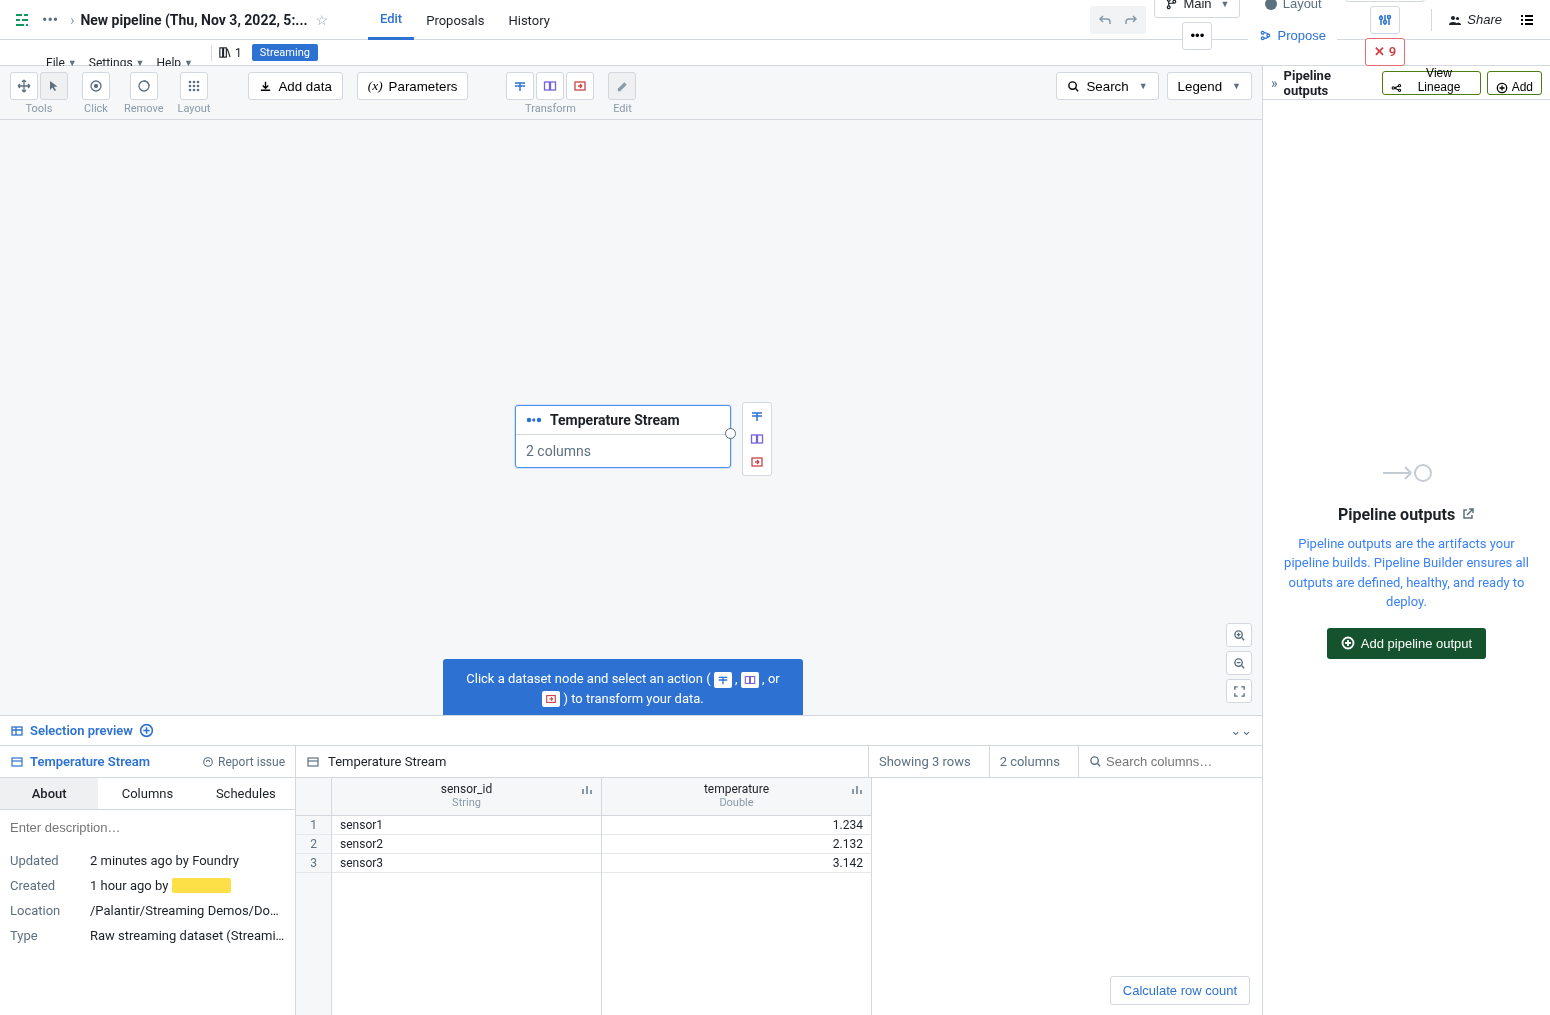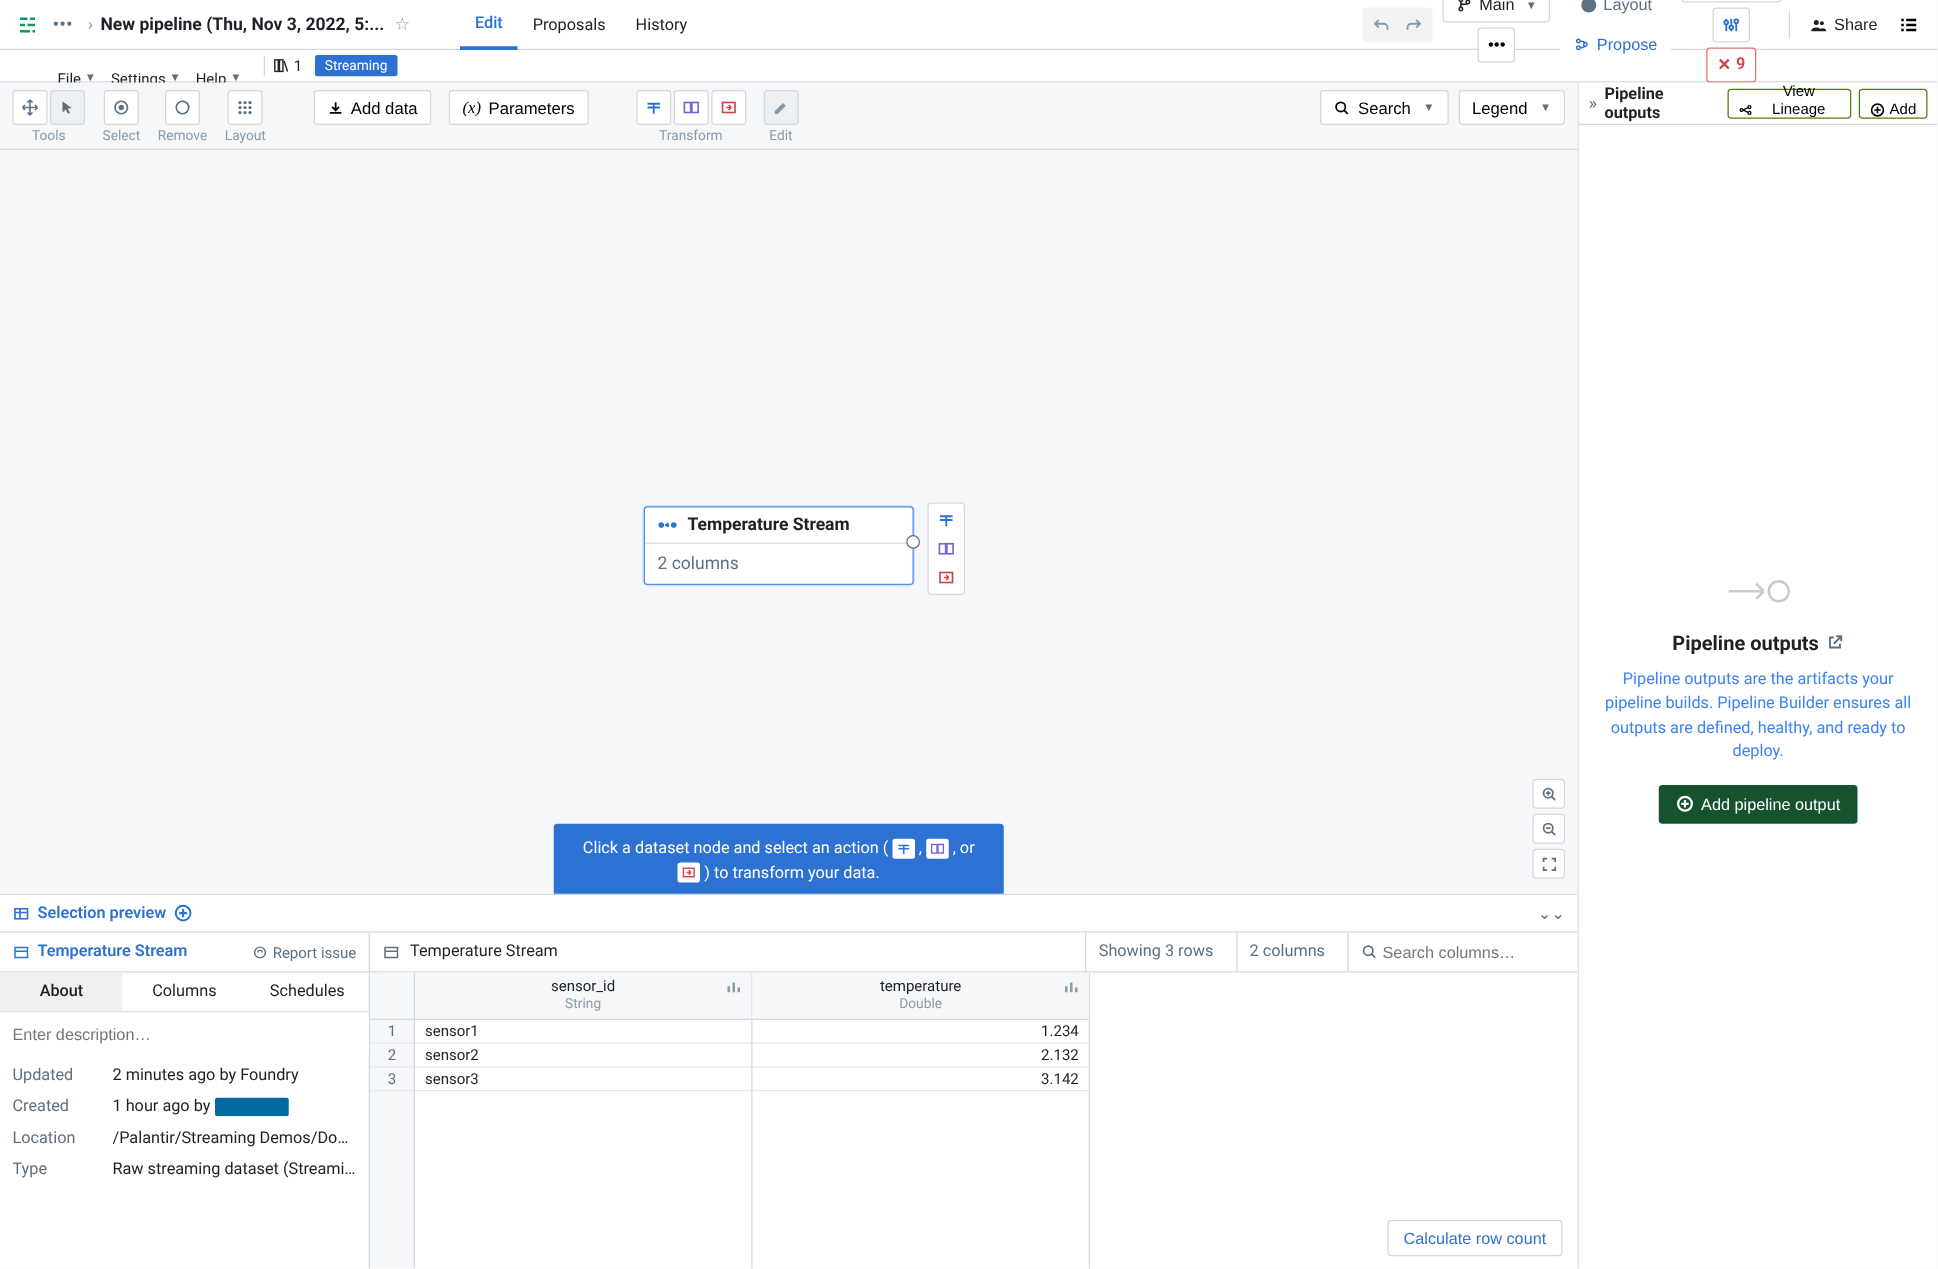--- a/index.html
+++ b/index.html
@@ -8,21 +8,21 @@
 
 .topbar { height: 40px; background: #fff; border-bottom: 1px solid #d3d8de; display: flex; align-items: center; padding: 0 8px; }
 .logo-box { width: 28px; height: 28px; display: flex; align-items: center; justify-content: center; color: #0f9960; border-radius: 3px; }
 .breadcrumb-dots { margin: 0 6px; color: #5c7080; cursor: pointer; font-size: 16px; }
 .breadcrumb-sep { color: #8a9ba8; margin: 0 6px; font-size: 14px; }
 .title-text { font-weight: 700; font-size: 14px; }
 .star-icon { margin-left: 8px; color: #8a9ba8; cursor: pointer; font-size: 14px; }
 .topbar-spacer { flex: 1; }
 .tb-group { display: flex; align-items: center; gap: 4px; margin-left: 8px; flex-direction: column; }
 .tb-btn { height: 28px; padding: 0 10px; border: 1px solid #d3d8de; border-radius: 3px; background: #fff; display: flex; align-items: center; gap: 5px; cursor: pointer; font-size: 13px; color: #1c2127; }
-.tb-btn.ghost { border: none; background: transparent; }
+.tb-btn.ghost { border: none; background: transparent; font-style: italic; }
 .tb-btn.saved { color: #5c7080; border-color: transparent; }
 .tb-btn.propose { color: #2d72d2; border-color: transparent; }
 .tb-btn.deploy { color: #8a9ba8; }
 .tb-icon-btn { width: 30px; height: 28px; border: 1px solid #d3d8de; border-radius: 3px; background: #fff; display: flex; align-items: center; justify-content: center; cursor: pointer; }
 .undo-redo { display: flex; background: #f1f3f5; border-radius: 3px; padding: 2px; gap: 0; }
 .undo-redo .ur { width: 26px; height: 24px; display: flex; align-items: center; justify-content: center; color: #8a9ba8; cursor: pointer; }
 .badge-err { height: 28px; padding: 0 8px; border: 1px solid #e76a6e; border-radius: 3px; background: #fff; display: flex; align-items: center; gap: 4px; color: #cd4246; cursor: pointer; font-weight: 600; }
 .vsep { width: 1px; height: 22px; background: #d3d8de; margin: 0 6px; }
 
 
@@ -95,21 +95,21 @@
 .ds-name { color: #2d72d2; font-weight: 600; font-size: 13px; }
 .ds-head .report { margin-left: auto; color: #5c7080; font-size: 12px; display: flex; align-items: center; gap: 4px; cursor: pointer; }
 .meta-tabs { display: flex; border-bottom: 1px solid #d3d8de; }
 .meta-tab { flex: 1; text-align: center; padding: 8px 0; cursor: pointer; font-size: 13px; }
 .meta-tab.active { background: #eef0f2; font-weight: 500; }
 .desc-input { border: none; padding: 10px; font-size: 13px; color: #8a9ba8; outline: none; width: 100%; }
 .meta-list { padding: 8px 10px; display: flex; flex-direction: column; gap: 10px; font-size: 13px; }
 .meta-row { display: flex; }
 .meta-key { width: 80px; color: #5c7080; }
 .meta-val { flex: 1; color: #1c2127; overflow: hidden; text-overflow: ellipsis; white-space: nowrap; }
-.redact { background: #0369a1; color: transparent; border-radius: 2px; padding: 0 4px; }
+.redact { background: #fde047; color: transparent; border-radius: 2px; padding: 0 4px; }
 
 .tbl-bar { height: 32px; border-bottom: 1px solid #d3d8de; display: flex; align-items: center; padding: 0 10px; gap: 8px; }
 .tbl-name { font-size: 13px; color: #1c2127; }
 .tbl-spacer { flex: 1; }
 .tbl-stat { color: #5c7080; font-size: 13px; padding: 0 10px; border-left: 1px solid #d3d8de; height: 100%; display: flex; align-items: center; }
 .tbl-search { border: none; outline: none; font-size: 13px; padding: 4px; width: 140px; }
 .tbl-wrap { display: flex; flex: 1; overflow: hidden; position: relative; }
 .tbl-gutter { width: 36px; background: #f6f7f9; border-right: 1px solid #d3d8de; }
 .tbl-gutter .gh { height: 38px; border-bottom: 1px solid #d3d8de; }
 .tbl-gutter .gr { height: 19px; border-bottom: 1px solid #e5e8eb; display: flex; align-items: center; justify-content: center; font-size: 12px; color: #5c7080; }
@@ -295,21 +295,21 @@
 
       <div class="tool-group">
         <div class="tool-row">
             <div class="tool-btn">
               <svg width="14" height="14" viewBox="0 0 14 14" fill="none" stroke="currentColor" stroke-width="1.3">
                 <circle cx="7" cy="7" r="5"></circle>
                 <circle cx="7" cy="7" r="1.5" fill="currentColor"></circle>
               </svg>
             </div>
           </div>
-        <span class="tool-label">Select</span>
+        <span class="tool-label">Click</span>
       </div>
       <div class="tool-group">
         <div class="tool-row">
             <div class="tool-btn">
               <svg width="14" height="14" viewBox="0 0 14 14" fill="none" stroke="currentColor" stroke-width="1.3">
                 <circle cx="7" cy="7" r="5"></circle>
                 <path d="M7 2 A5 5 0 0 1 12 7" stroke-dasharray="2 1"></path>
               </svg>
             </div>
           </div>

